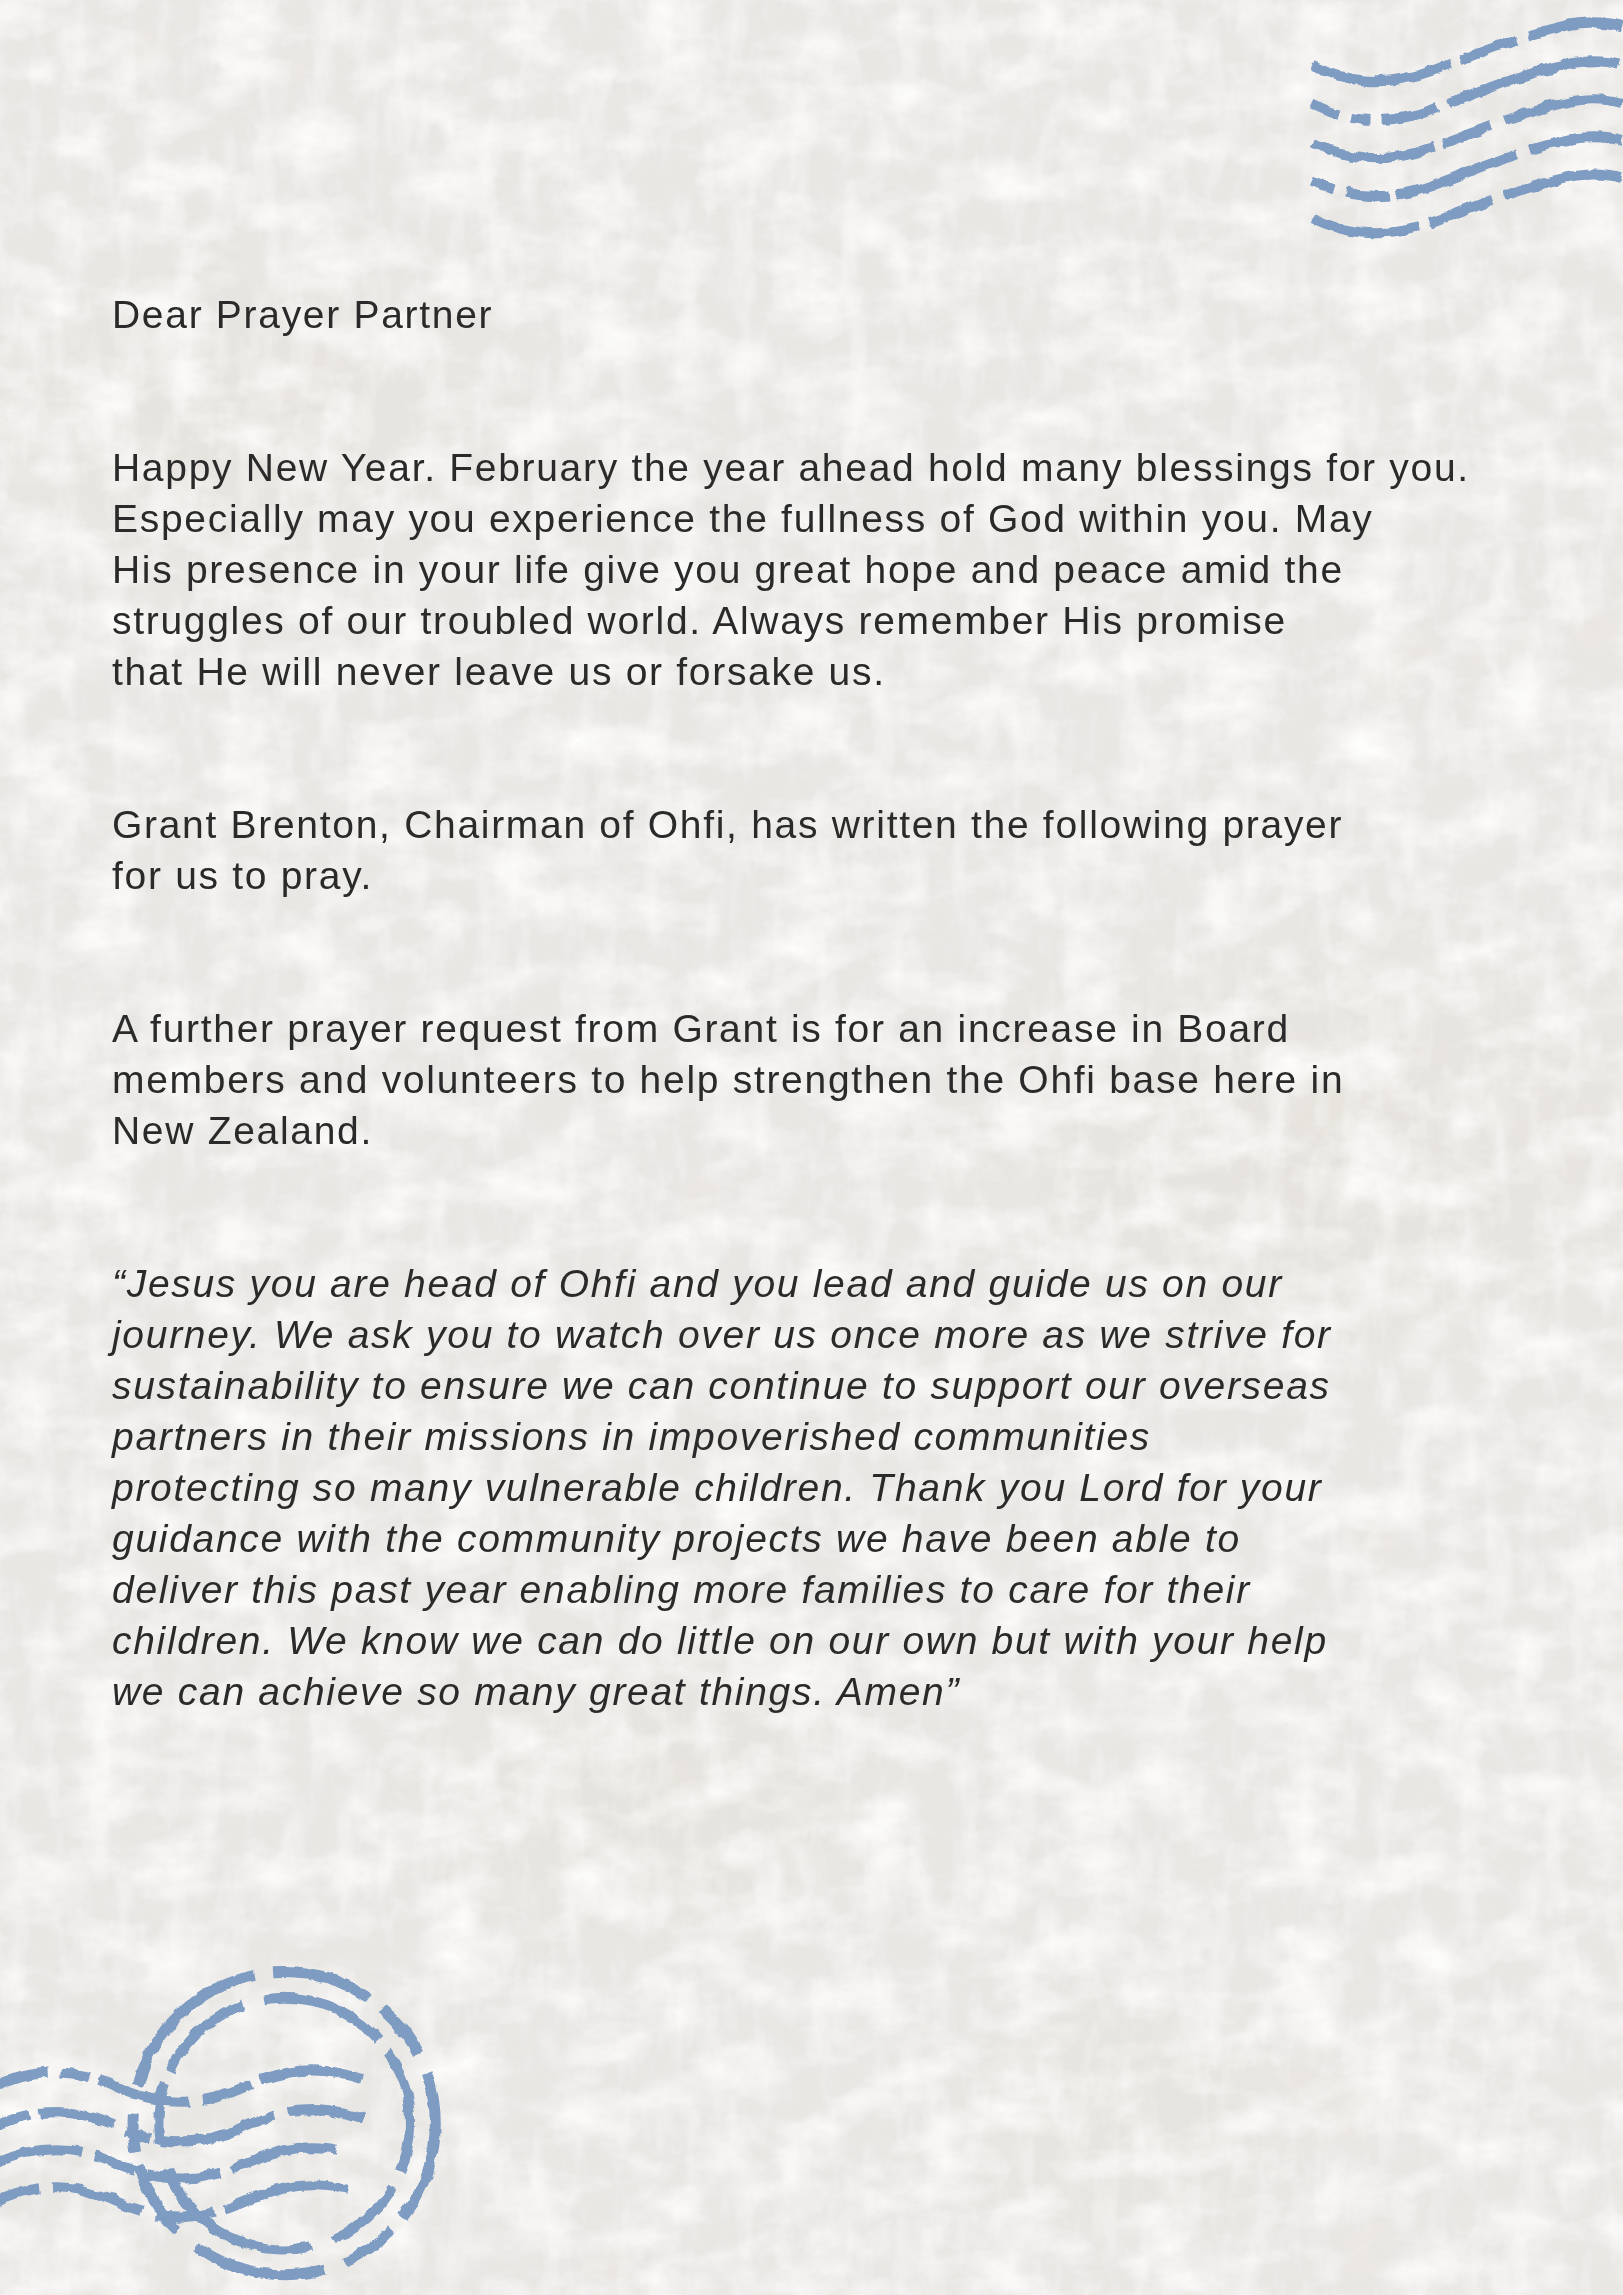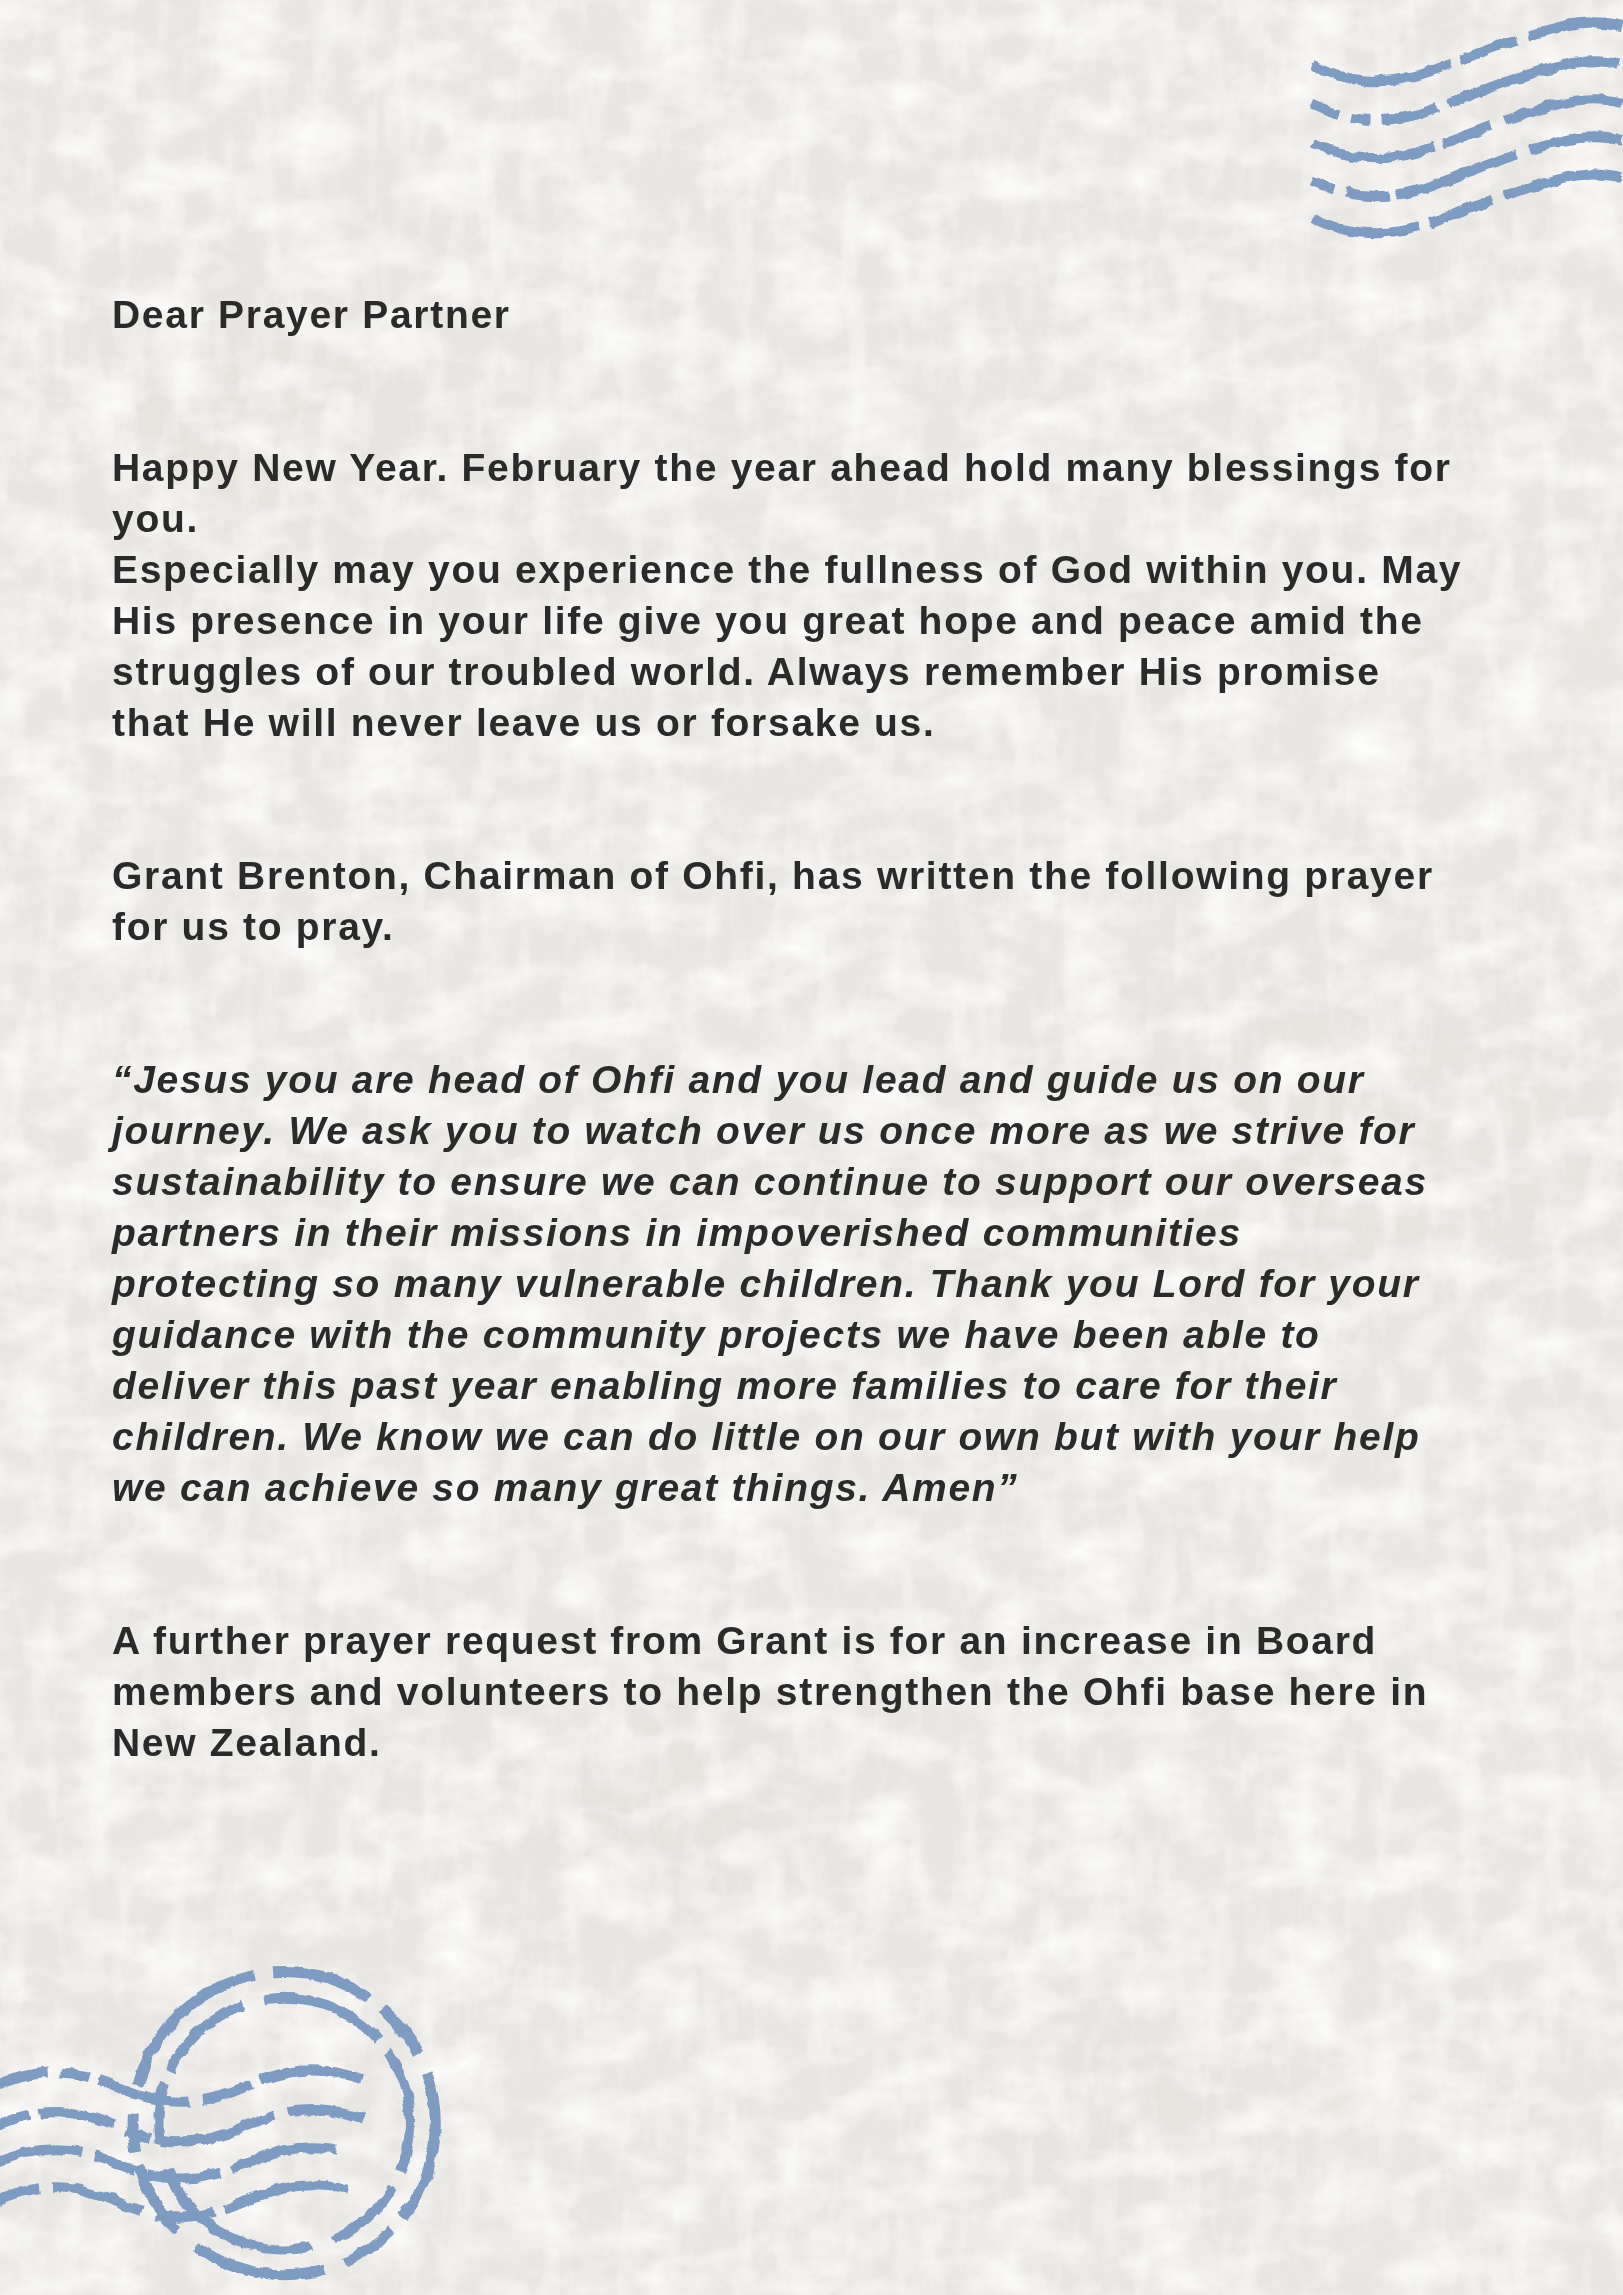--- a/index.html
+++ b/index.html
@@ -33,21 +33,20 @@
   .letter{
     position:absolute;
     left:112px;
     top:238px;
     width:1437px;
     color:var(--text-color);
     font-size:39px;
     line-height:51px;
     letter-spacing:1.7px;
     white-space:pre-line;
-    font-weight:bold;
   }
   .letter p{margin:51px 0 0;}
   .letter p.salutation{margin:0;}
   .letter p.italic{font-style:italic;}
   .stamp{position:absolute;pointer-events:none;}
   .stamp path, .stamp circle{
     fill:none;
     stroke:var(--stamp-color);
     stroke-linecap:butt;
   }
@@ -112,28 +111,28 @@
 
   <div class="letter">
     <p class="salutation">Dear Prayer Partner</p>
     <p class="par">Happy New Year. February the year ahead hold many blessings for you.
 Especially may you experience the fullness of God within you. May
 His presence in your life give you great hope and peace amid the
 struggles of our troubled world. Always remember His promise
 that He will never leave us or forsake us.</p>
     <p class="par">Grant Brenton, Chairman of Ohfi, has written the following prayer
 for us to pray.</p>
+    <p class="par">A further prayer request from Grant is for an increase in Board
+members and volunteers to help strengthen the Ohfi base here in
+New Zealand.</p>
     <p class="par italic">“Jesus you are head of Ohfi and you lead and guide us on our
 journey. We ask you to watch over us once more as we strive for
 sustainability to ensure we can continue to support our overseas
 partners in their missions in impoverished communities
 protecting so many vulnerable children. Thank you Lord for your
 guidance with the community projects we have been able to
 deliver this past year enabling more families to care for their
 children. We know we can do little on our own but with your help
 we can achieve so many great things. Amen”</p>
-    <p class="par">A further prayer request from Grant is for an increase in Board
-members and volunteers to help strengthen the Ohfi base here in
-New Zealand.</p>
   </div>
 
 </div>
 
 
 </body></html>

